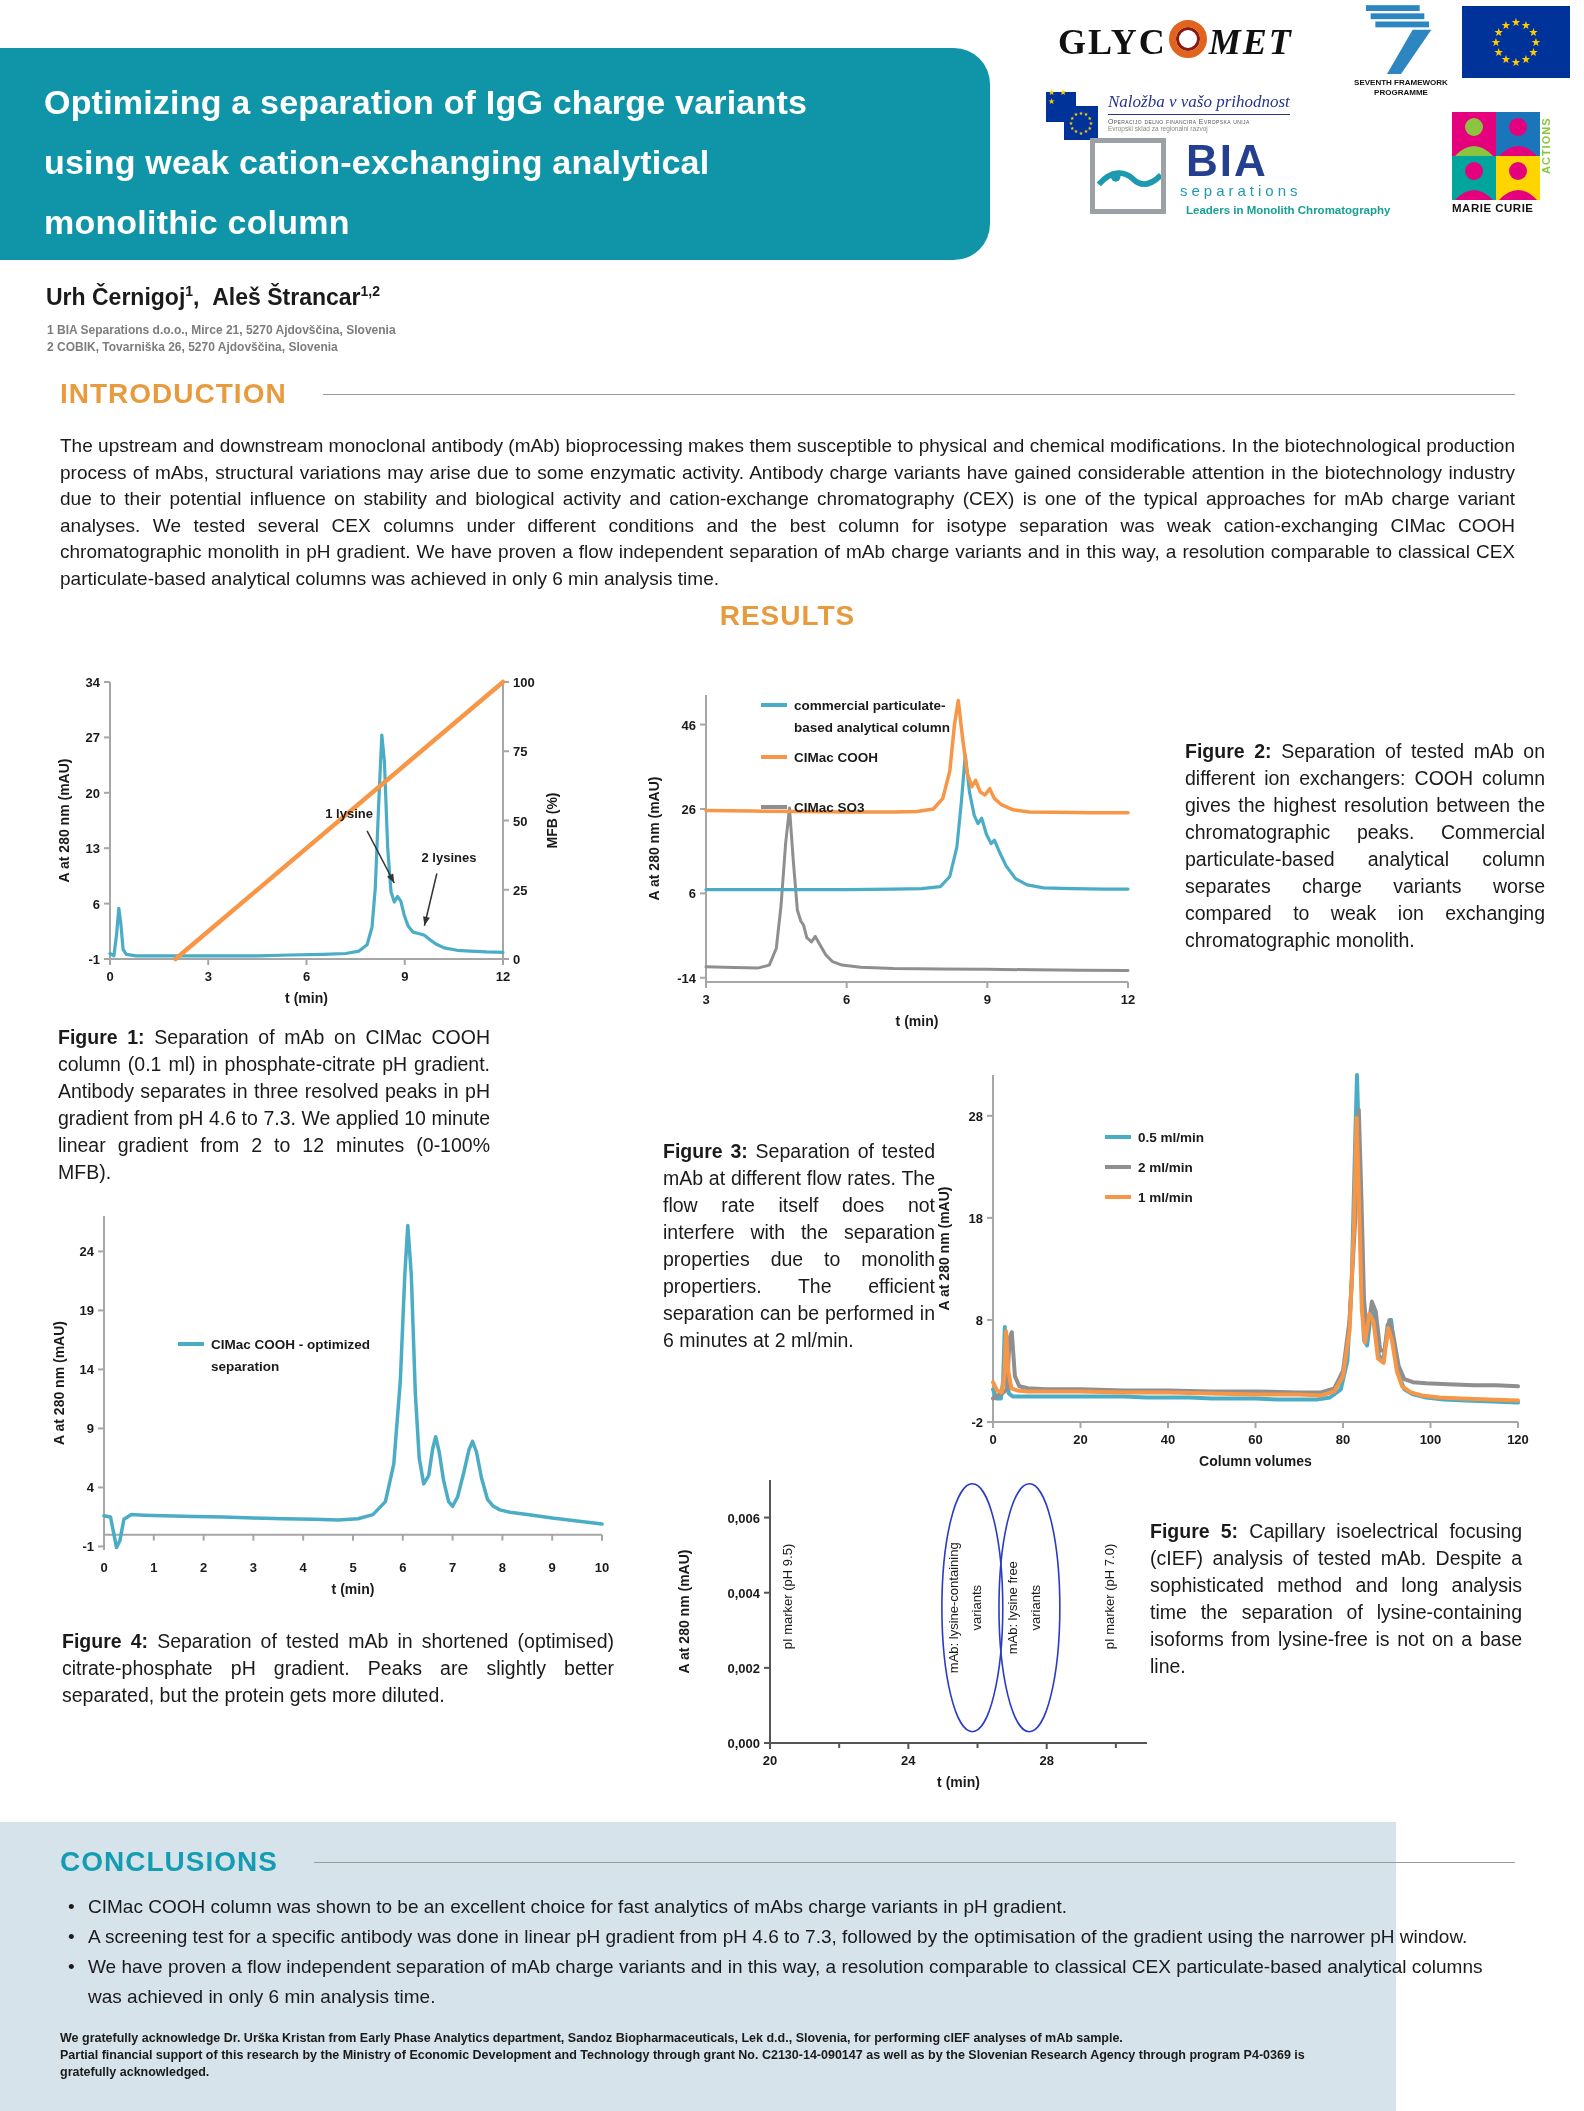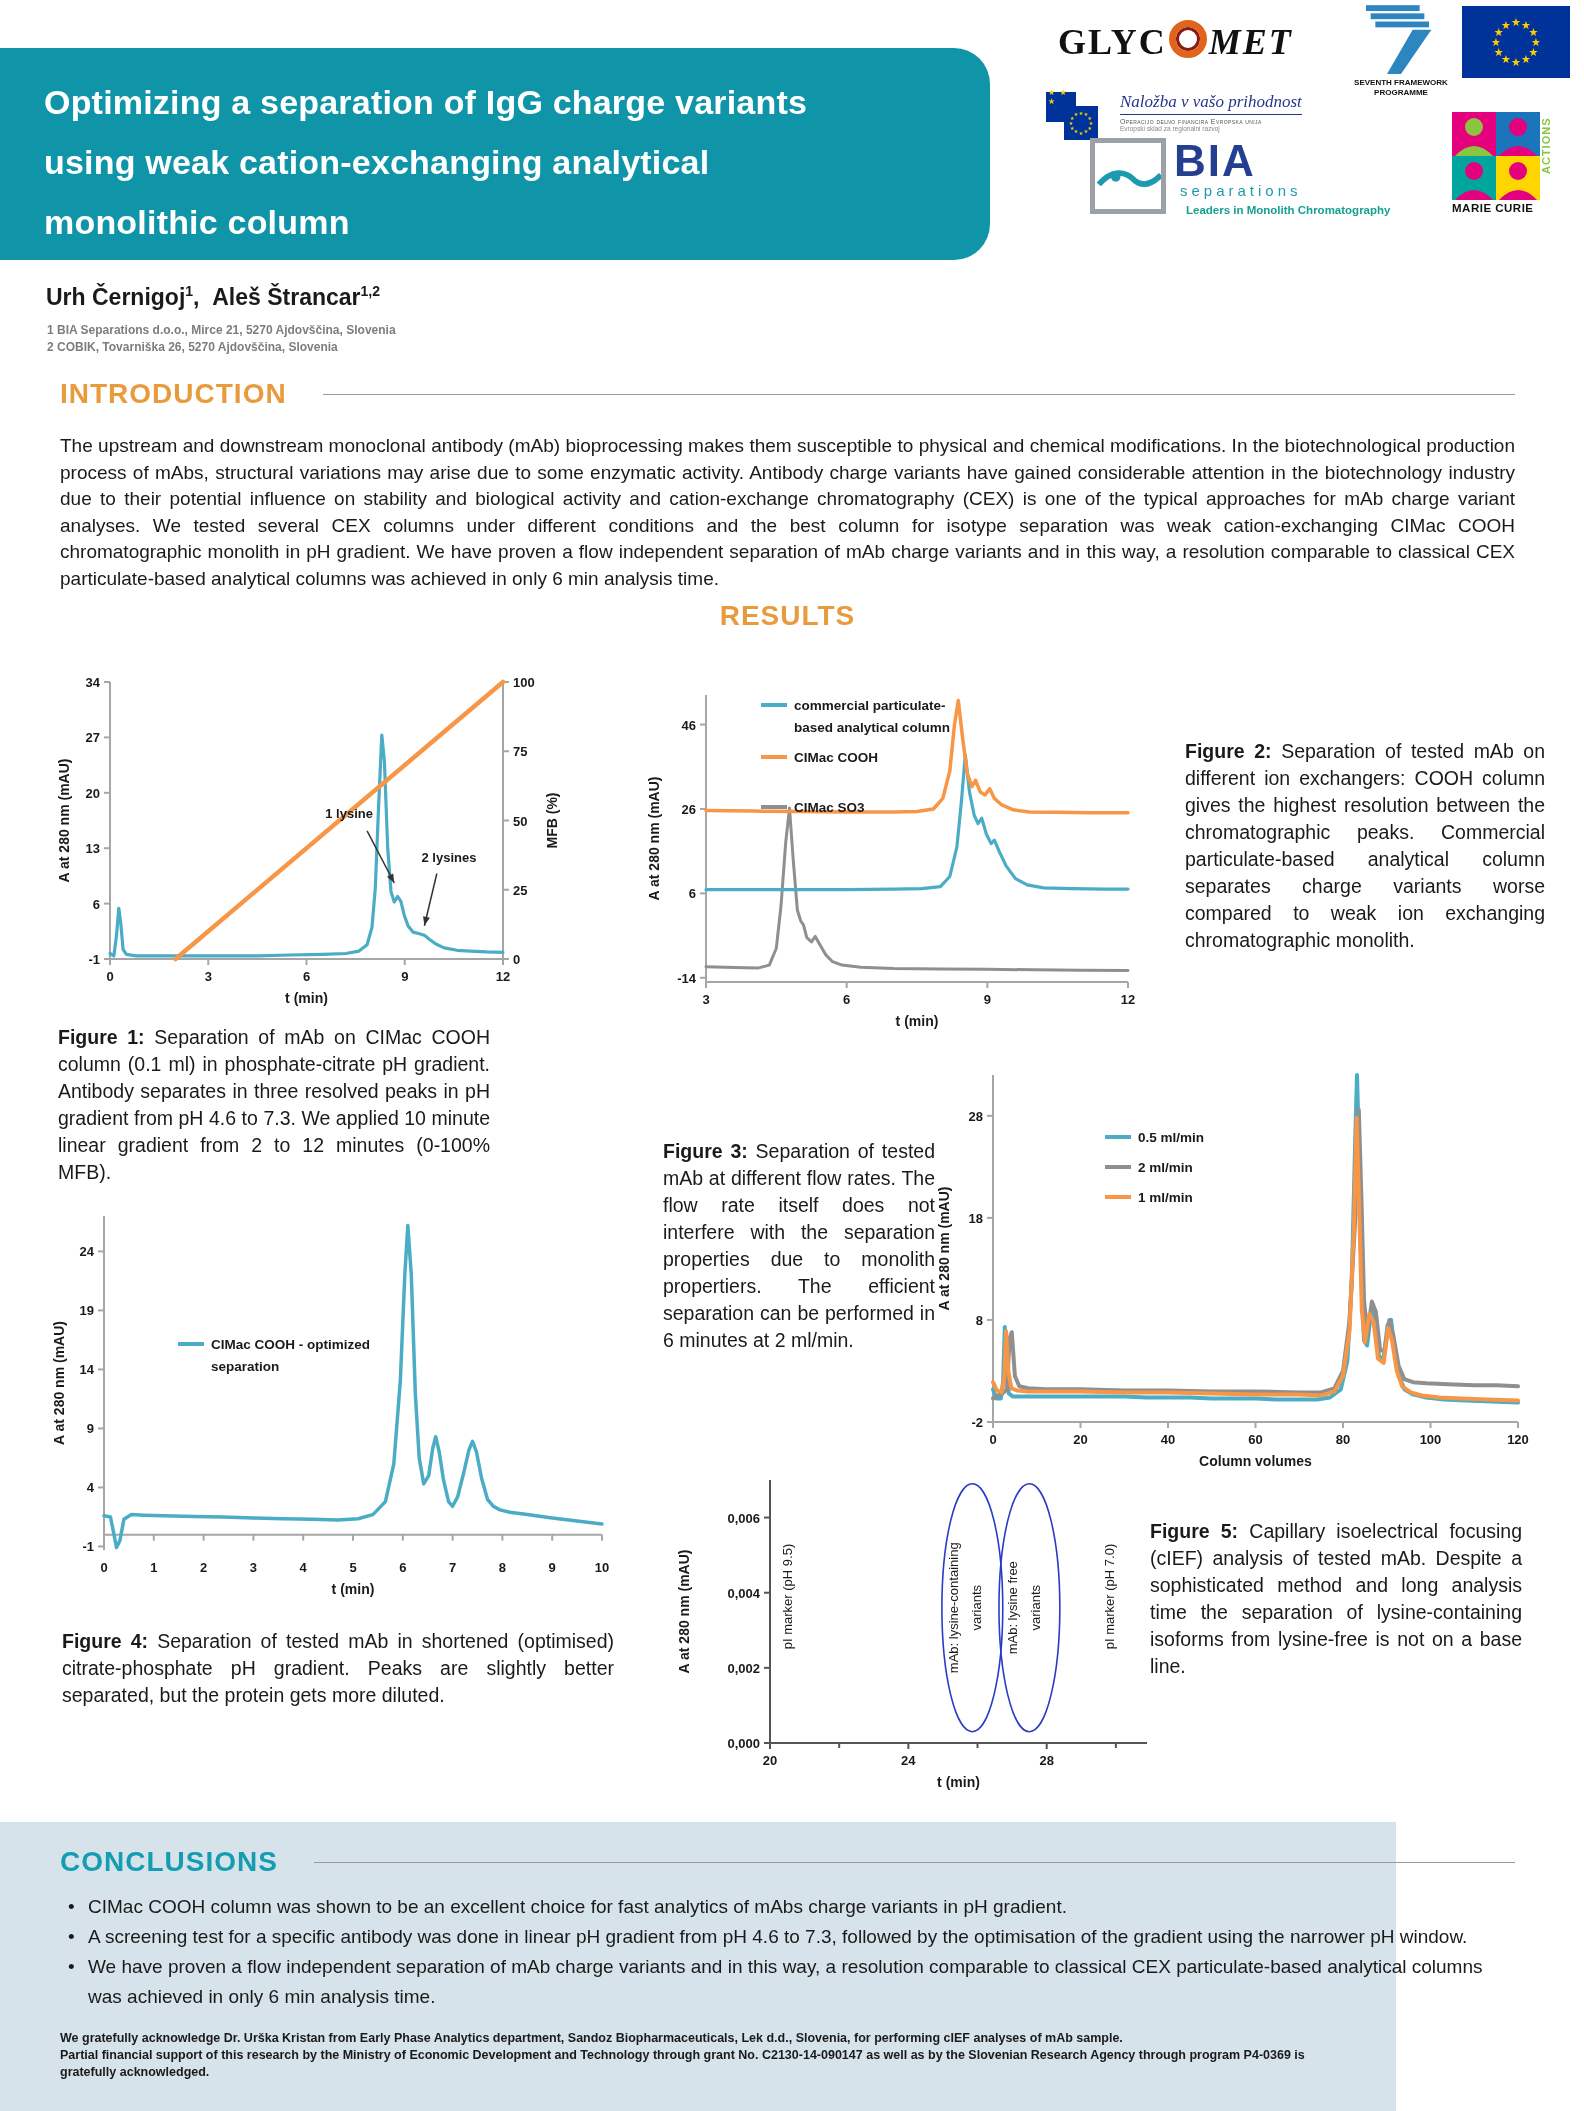--- a/index.html
+++ b/index.html
@@ -20,28 +20,28 @@
   .glycomet .met{font-style:italic;}
   .glyc-o{display:inline-block;width:24px;height:24px;border-radius:50%;border:7px solid #e0641e;
           box-shadow:inset 0 0 0 3px #8b1a12;vertical-align:-4px;margin:0 2px;}
   .fp7{position:absolute;left:1336px;top:4px;width:130px;text-align:center;}
   .fp7 .fp7txt{font-size:8px;font-weight:bold;line-height:10px;color:#111;}
   .euflag{position:absolute;left:1462px;top:6px;}
   .nalozba{position:absolute;left:1046px;top:92px;display:flex;}
   .nz-flags{position:relative;width:58px;height:56px;}
   .nz-sq1{position:absolute;left:0;top:0;width:30px;height:30px;background:#003399;}
   .nz-sq1 span{position:absolute;left:2px;top:-4px;color:#ffcc00;font-size:8px;letter-spacing:1px;}
-  .nz-txt{margin-left:16px;}
+  .nz-txt{margin-left:4px;}
   .nz-title{font-family:"Liberation Serif",serif;font-style:italic;font-size:17px;color:#27348b;
             border-bottom:1px solid #27348b;padding-bottom:2px;}
   .nz-sub1{font-size:7px;color:#555;letter-spacing:0.4px;margin-top:3px;font-variant:small-caps;}
   .nz-sub2{font-size:6.5px;color:#888;}
   .bia{position:absolute;left:1090px;top:138px;width:420px;height:80px;}
   .bia-frame{position:absolute;left:0;top:0;width:66px;height:66px;border:5px solid #9ba1a7;background:#fff;}
-  .bia-name{position:absolute;left:84px;top:-2px;font-size:44px;font-weight:bold;color:#243f8f;letter-spacing:2px;}
+  .bia-name{position:absolute;left:96px;top:-2px;font-size:44px;font-weight:bold;color:#243f8f;letter-spacing:2px;}
   .bia-sep{position:absolute;left:90px;top:44px;font-size:15px;color:#1e9ab0;letter-spacing:4px;}
   .bia-tag{position:absolute;left:88px;top:66px;font-size:11.5px;font-weight:bold;color:#17a092;padding-left:8px;}
   .marie{position:absolute;left:1452px;top:112px;width:112px;}
   .mc-grid{display:grid;grid-template-columns:44px 44px;grid-template-rows:44px 44px;}
   .mc-actions{position:absolute;left:88px;top:62px;transform:rotate(-90deg);transform-origin:left top;
               font-size:11px;font-weight:bold;color:#8bc53f;letter-spacing:1px;}
   .mc-name{margin-top:2px;font-size:11.5px;font-weight:bold;color:#111;letter-spacing:0.5px;}
 
   
   .sec-head{position:absolute;display:flex;align-items:center;gap:36px;width:1455px;}

